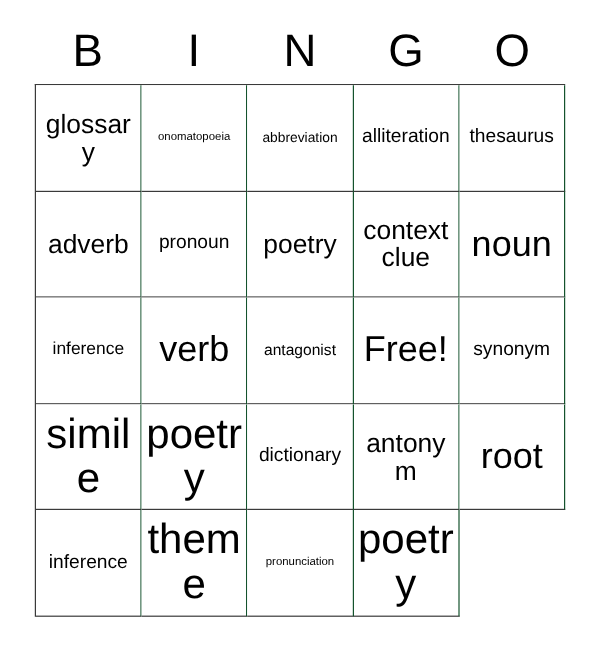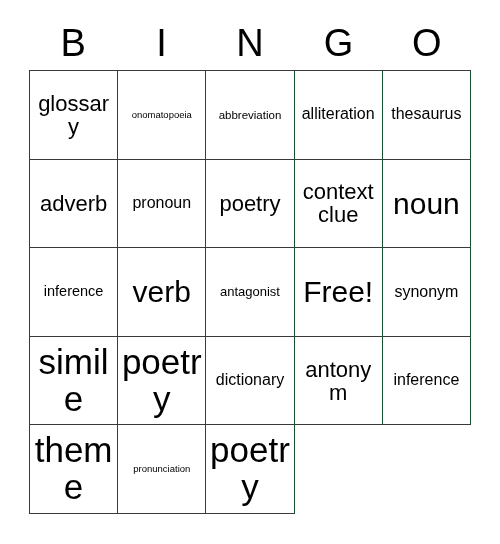--- a/index.html
+++ b/index.html
@@ -154,20 +154,23 @@
       <div class="bingo-cell">
         <span class="cell-text fs-xxl">poetry</span>
       </div>
       <div class="bingo-cell">
         <span class="cell-text fs-ml">dictionary</span>
       </div>
       <div class="bingo-cell">
         <span class="cell-text fs-xl">antonym</span>
       </div>
       <div class="bingo-cell">
+        <span class="cell-text fs-xxxl">root</span>
+      </div>
+      <div class="bingo-cell">
         <span class="cell-text fs-ml">inference</span>
       </div>
       <div class="bingo-cell">
         <span class="cell-text fs-xxl">theme</span>
       </div>
       <div class="bingo-cell">
         <span class="cell-text fs-xs">pronunciation</span>
       </div>
       <div class="bingo-cell">
         <span class="cell-text fs-xxl">poetry</span>

